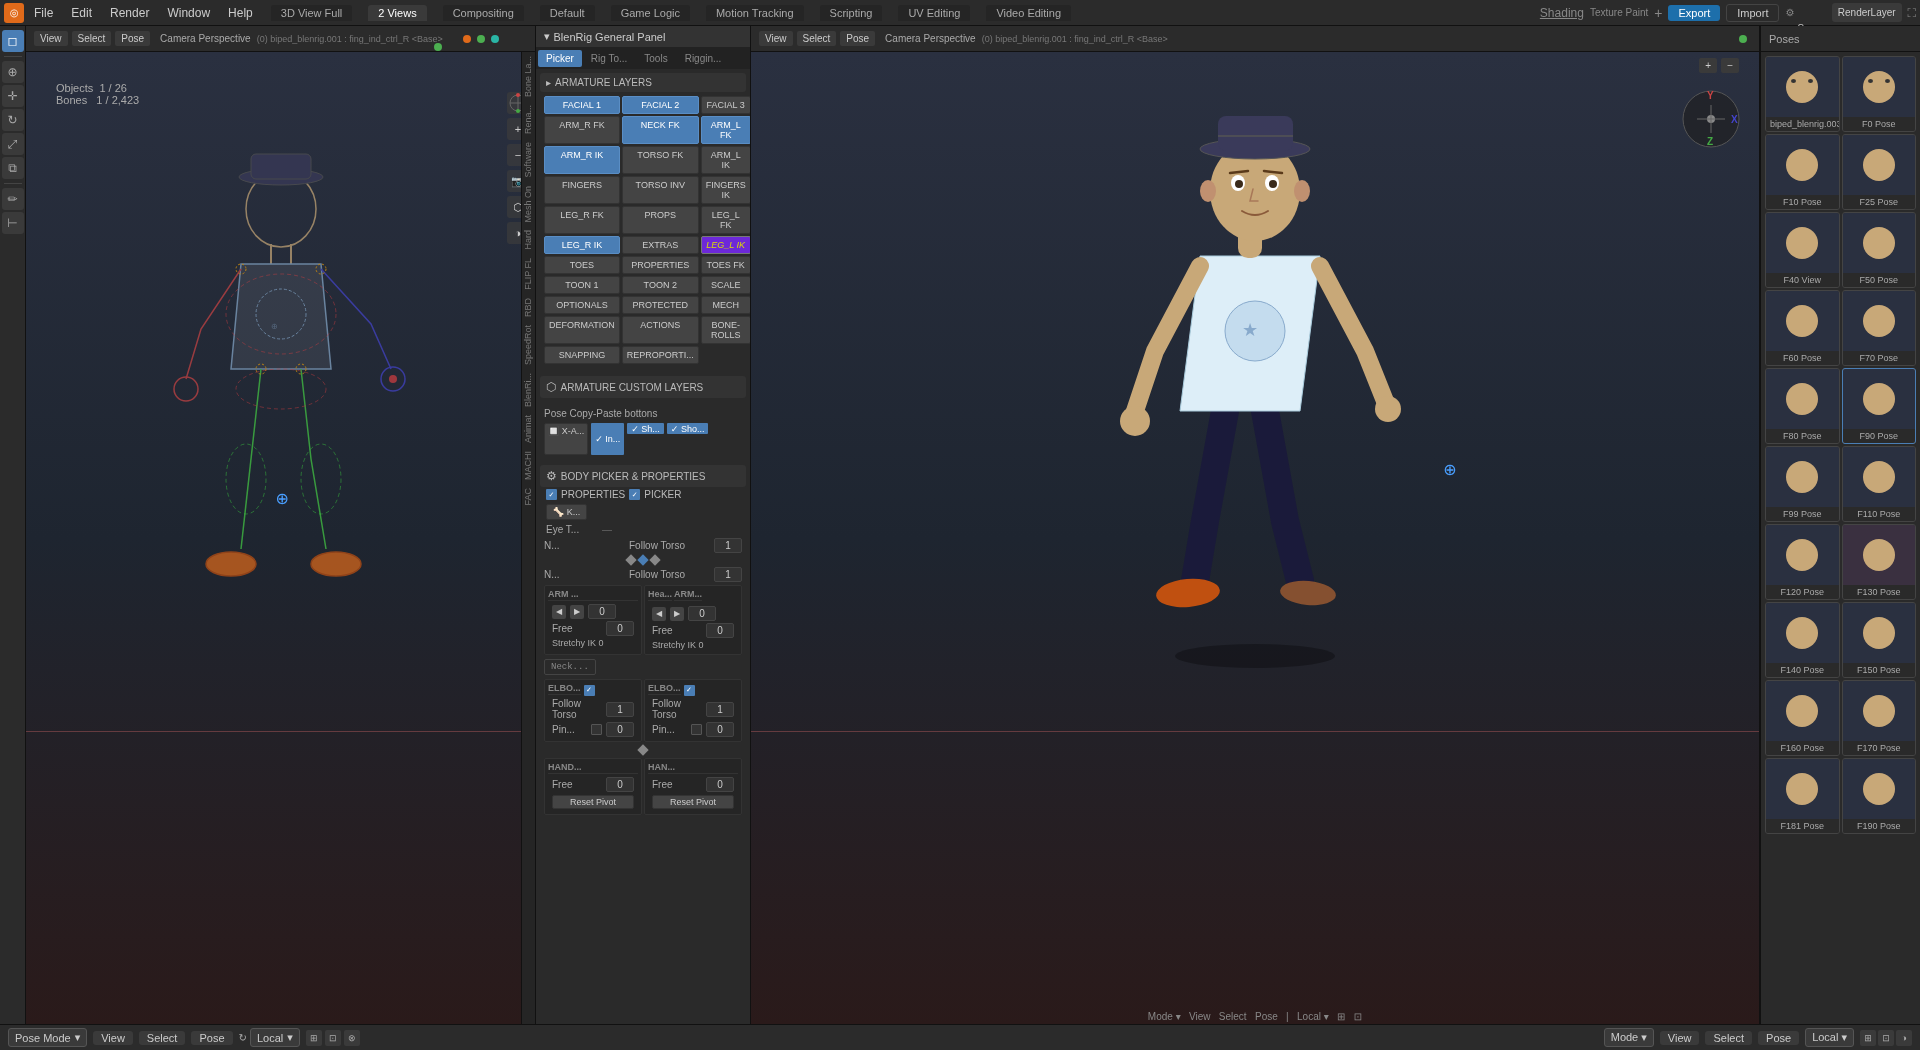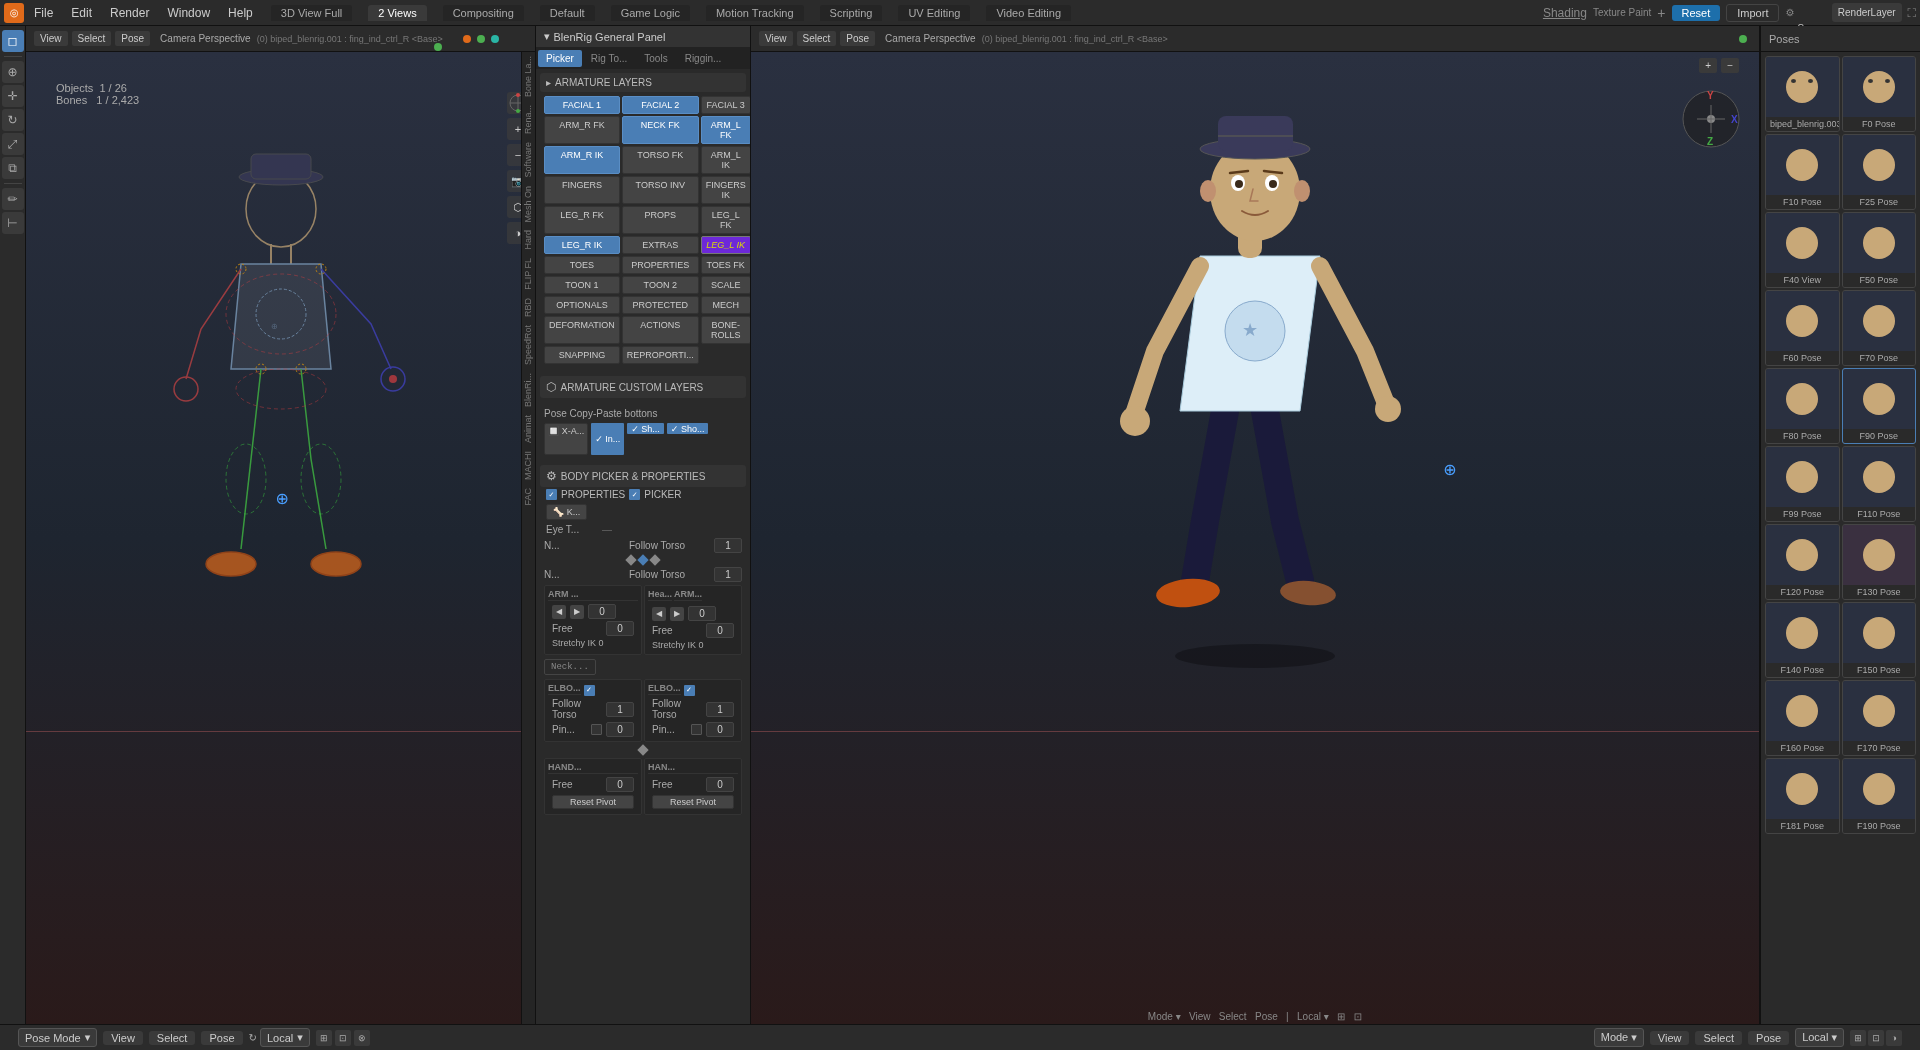--- a/index.html
+++ b/index.html
@@ -273,21 +273,21 @@
       background: #2a2a2a;
     }
 
     
     #bottom-area {
       height: 26px;
       background: #2b2b2b;
       border-top: 1px solid #111;
       display: flex;
       align-items: center;
-      padding: 0 18px;
+      padding: 0 8px;
       gap: 8px;
     }
     .status-btn {
       padding: 1px 8px;
       background: #3a3a3a;
       border-radius: 3px;
       cursor: pointer;
       color: #ccc;
       font-size: 11px;
     }
@@ -505,21 +505,21 @@
     <div class="workspace-tab">Motion Tracking</div>
     <div class="workspace-tab">Scripting</div>
     <div class="workspace-tab">UV Editing</div>
     <div class="workspace-tab">Video Editing</div>
   </div>
 
   <div class="top-right-controls">
     <div style="font-size:12px;color:#888;text-decoration:underline;">Shading</div>
     <div style="font-size:10px;color:#888;">Texture Paint</div>
     <div style="font-size:14px;color:#888;cursor:pointer;">+</div>
-    <div class="btn-export">Reset</div>
+    <div class="btn-export">Export</div>
     <div class="btn-import">Import</div>
     <div style="display:flex;align-items:center;gap:3px;">
       <span style="font-size:10px;color:#888;">⚙</span>
       <span style="font-size:10px;color:#ccc;margin-top:32px;">Scene</span>
     </div>
     <div style="font-size:10px;color:#ccc;background:#3a3a3a;padding:4px 6px;border-radius:3px;cursor:pointer;">RenderLayer</div>
     <div style="font-size:12px;color:#888;">⛶</div>
   </div>
 </div>
 

